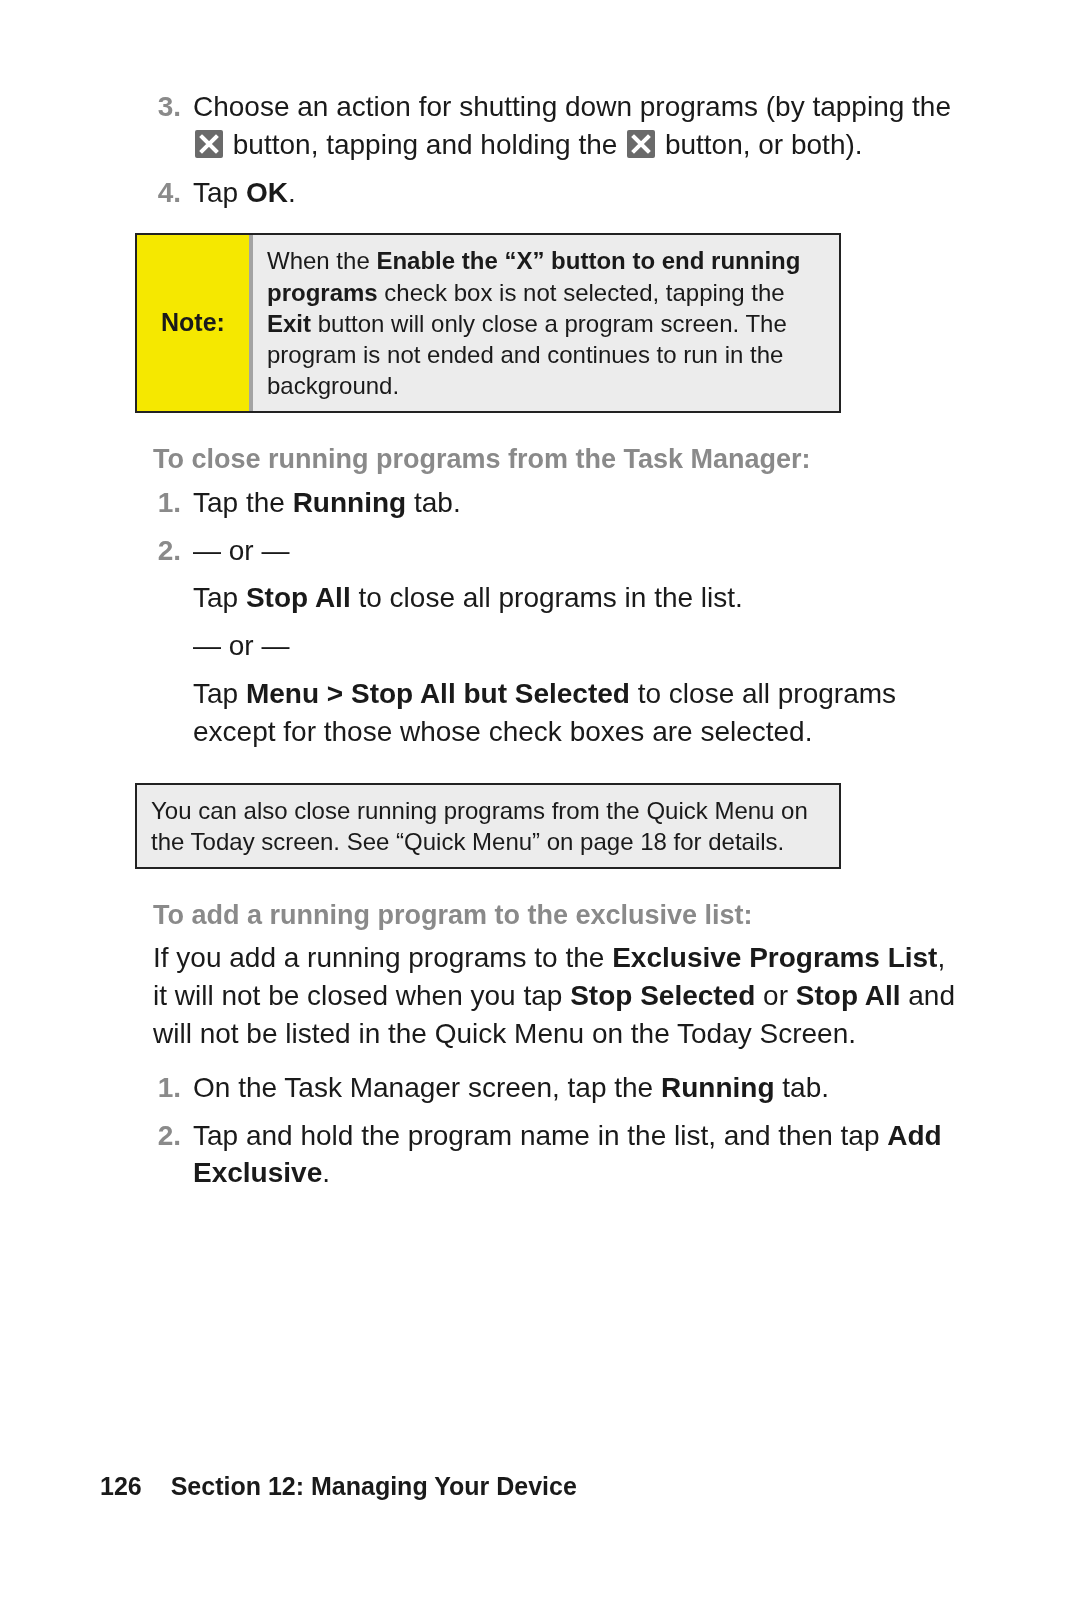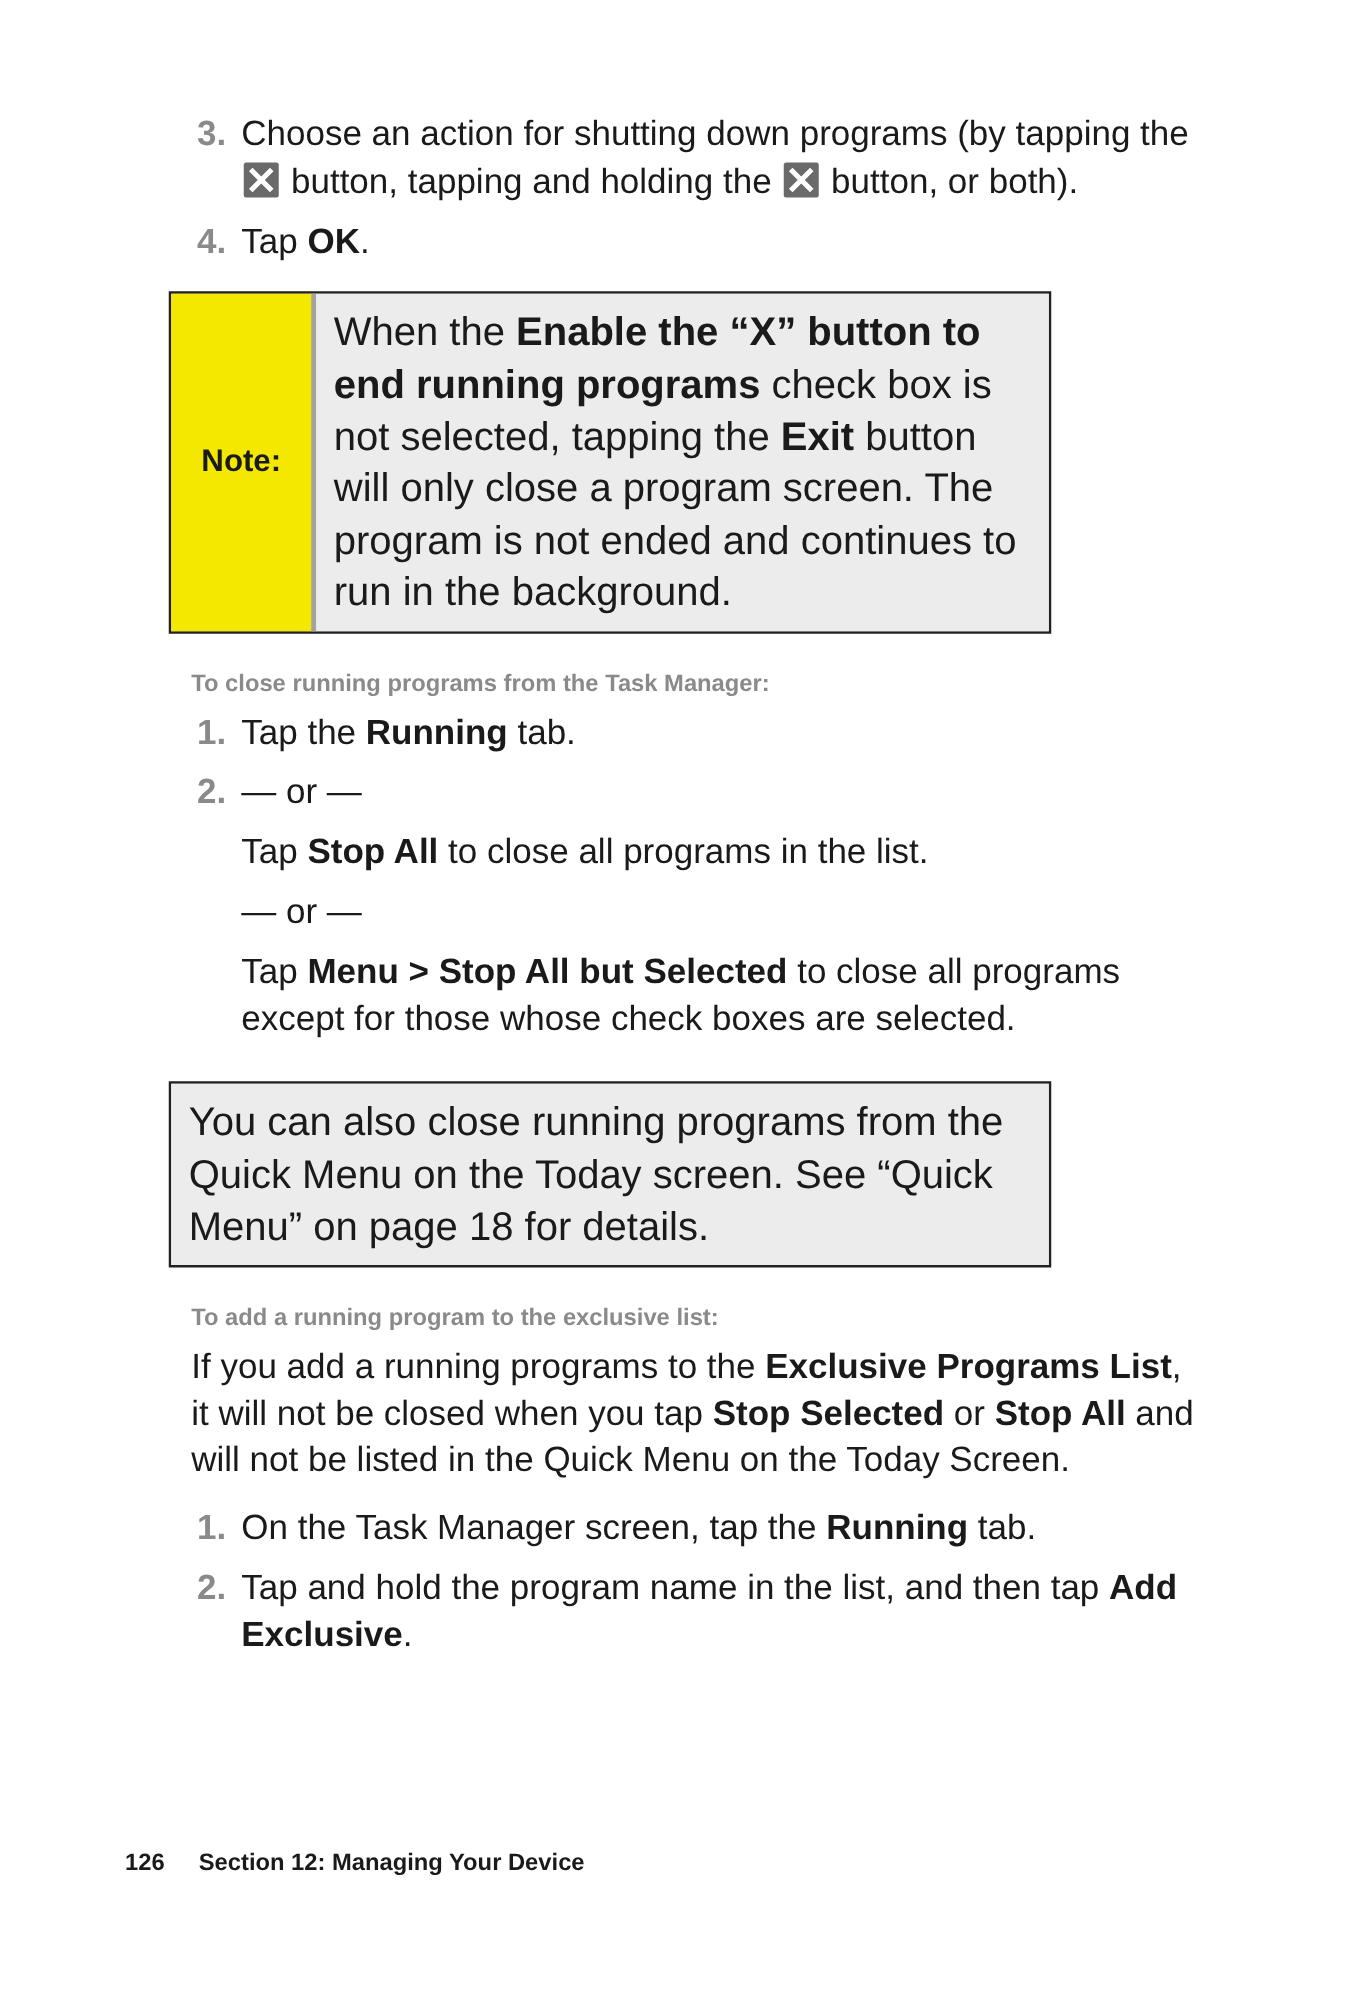--- a/index.html
+++ b/index.html
@@ -76,40 +76,40 @@
     align-items: center;
     justify-content: center;
     font-weight: 700;
     font-size: 25px;
     border-right: 4px solid #a3a3a3;
   }
   .callout .text {
     flex: 1;
     background: #ececec;
     padding: 10px 14px;
-    font-size: 32px;
+    font-size: 24px;
     line-height: 1.3;
   }
   .section-head {
     font-weight: 700;
     color: #8a8a8a;
     margin: 0 0 6px 18px;
-    font-size: 19px;
+    font-size: 27px;
   }
   .intro {
     margin: 0 0 16px 18px;
   }
   .or {
     margin: 8px 0 8px 0;
   }
   .footer {
     position: absolute;
     left: 100px;
     bottom: 94px;
-    font-size: 19px;
+    font-size: 25px;
   }
   .footer .pg { font-weight: 700; margin-right: 22px; }
   .footer .sec { font-weight: 700; }
 </style>
 </head>
 <body>
 
 <div class="page">
 
   <ol class="steps list-block">

